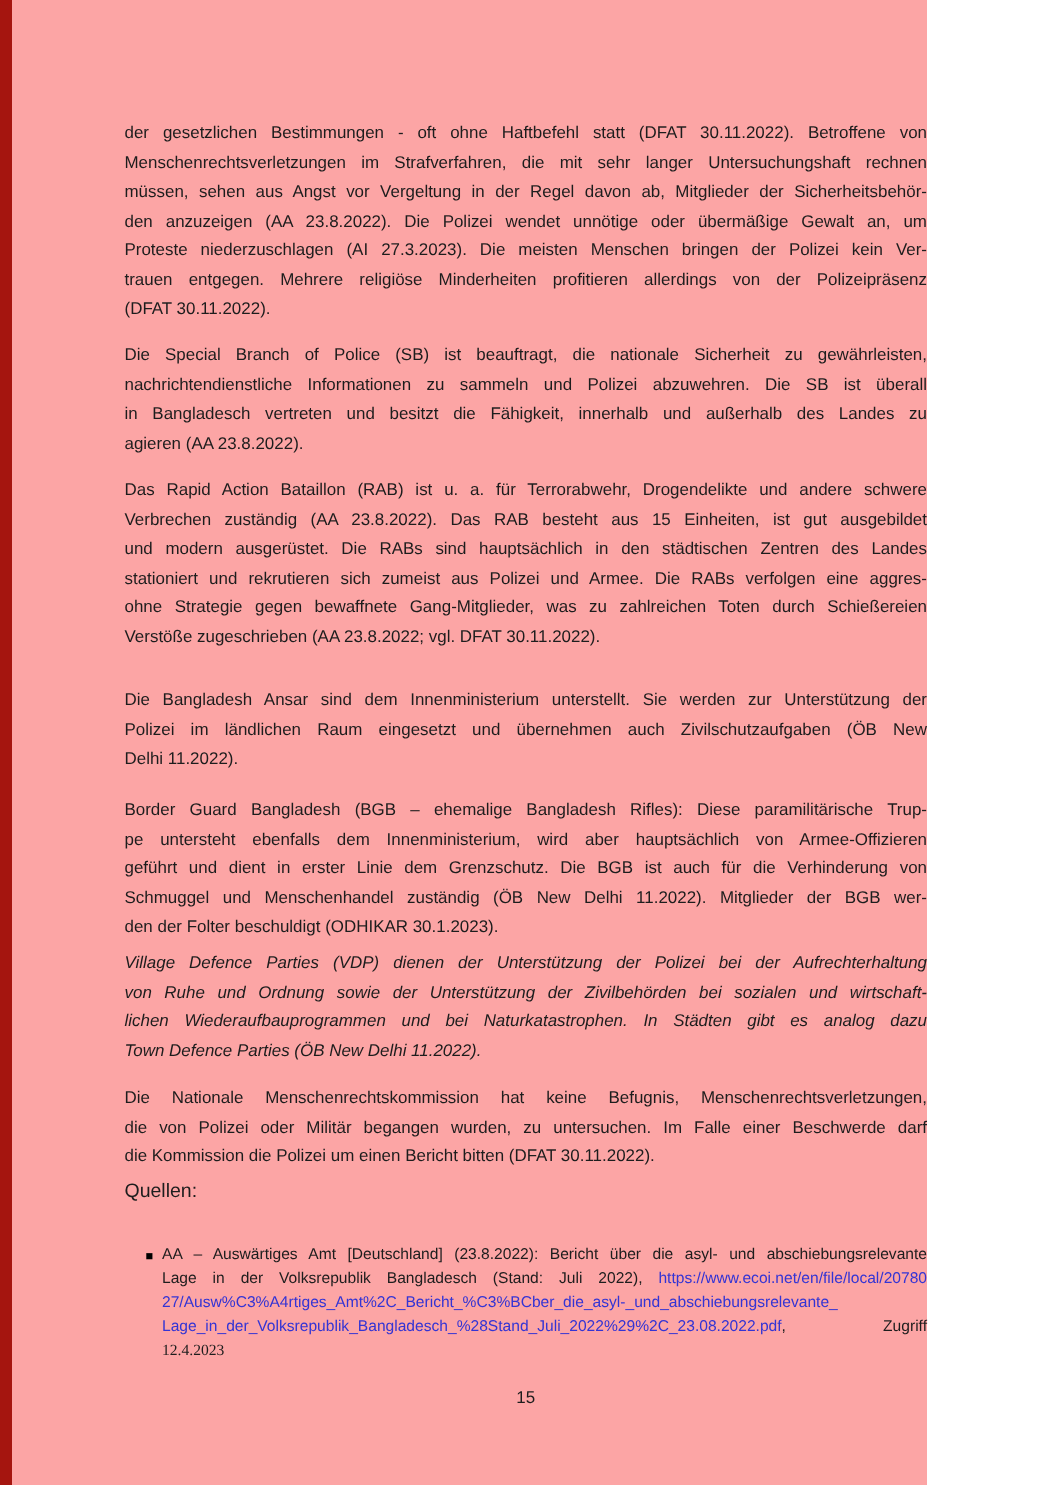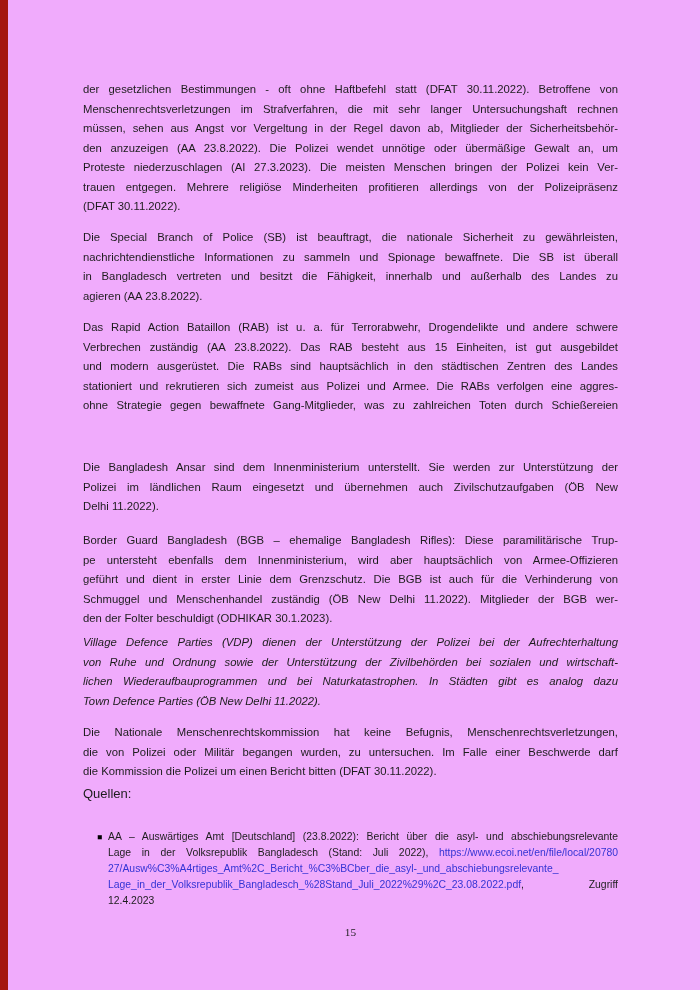--- a/index.html
+++ b/index.html
@@ -1,20 +1,20 @@
 <!DOCTYPE html>
 <html><head>
 <meta charset="utf-8">
 <style>
   html,body{margin:0;padding:0;}
   body{
     width:700px;height:990px;background:#ffffff;overflow:hidden;
     font-family:"Liberation Sans",sans-serif;
   }
-  .page{position:relative;width:700px;height:990px;background:#f0abfc;}
+  .page{position:relative;width:618px;height:990px;background:#fca5a5;}
   .accent-bar{position:absolute;left:0;top:0;width:8px;height:990px;background:#a5150f;}
   .paragraph{
     position:absolute;left:83px;width:535px;
     font-size:11.3px;line-height:19.5px;color:#1d1d1d;letter-spacing:0;
   }
   .pline{text-align:justify;text-align-last:justify;white-space:normal;}
   .pline.last{text-align-last:left;}
   .quellen{
     position:absolute;left:83px;top:784px;width:535px;
     font-size:13px;line-height:19.5px;color:#1d1d1d;
@@ -22,55 +22,56 @@
   .sources{
     position:absolute;left:83px;top:829px;width:535px;box-sizing:border-box;
     font-size:10.4px;line-height:16px;color:#1d1d1d;
   }
   .source-item{position:relative;padding-left:25px;}
   .bullet{
     position:absolute;left:14px;top:0;
     font-size:8.5px;line-height:16px;color:#000000;
   }
   .sline{text-align:justify;text-align-last:justify;}
-  .sline.last{text-align-last:left;}
+  .sline.last{text-align-last:left;font-family:Liberation Serif, serif;}
   .lnk{color:#3434d4;}
   .page-number{
     position:absolute;left:83px;top:923px;width:535px;text-align:center;
-    font-size:11.3px;line-height:19.5px;color:#1d1d1d;font-family:Liberation Serif, serif;
+    font-size:11.3px;line-height:19.5px;color:#1d1d1d;
   }
 </style>
 </head>
 <body>
 
 <div class="page">
   <div class="accent-bar"></div>
 
   <div id="paragraphs">
       <div class="paragraph" style="top: 80px;">
         <div class="pline">der gesetzlichen Bestimmungen - oft ohne Haftbefehl statt (DFAT 30.11.2022). Betroffene von</div>
         <div class="pline">Menschenrechtsverletzungen im Strafverfahren, die mit sehr langer Untersuchungshaft rechnen</div>
         <div class="pline">müssen, sehen aus Angst vor Vergeltung in der Regel davon ab, Mitglieder der Sicherheitsbehör-</div>
         <div class="pline">den anzuzeigen (AA 23.8.2022). Die Polizei wendet unnötige oder übermäßige Gewalt an, um</div>
         <div class="pline">Proteste niederzuschlagen (AI 27.3.2023). Die meisten Menschen bringen der Polizei kein Ver-</div>
         <div class="pline">trauen entgegen. Mehrere religiöse Minderheiten profitieren allerdings von der Polizeipräsenz</div>
         <div class="pline last">(DFAT 30.11.2022).</div>
       </div>
       <div class="paragraph" style="top: 228px;">
         <div class="pline">Die Special Branch of Police (SB) ist beauftragt, die nationale Sicherheit zu gewährleisten,</div>
-        <div class="pline">nachrichtendienstliche Informationen zu sammeln und Spionage bewaffnete. Die SB ist überall</div>
+        <div class="pline">nachrichtendienstliche Informationen zu sammeln und Polizei abzuwehren. Die SB ist überall</div>
         <div class="pline">in Bangladesch vertreten und besitzt die Fähigkeit, innerhalb und außerhalb des Landes zu</div>
         <div class="pline last">agieren (AA 23.8.2022).</div>
       </div>
       <div class="paragraph" style="top: 318px;">
         <div class="pline">Das Rapid Action Bataillon (RAB) ist u. a. für Terrorabwehr, Drogendelikte und andere schwere</div>
         <div class="pline">Verbrechen zuständig (AA 23.8.2022). Das RAB besteht aus 15 Einheiten, ist gut ausgebildet</div>
         <div class="pline">und modern ausgerüstet. Die RABs sind hauptsächlich in den städtischen Zentren des Landes</div>
         <div class="pline">stationiert und rekrutieren sich zumeist aus Polizei und Armee. Die RABs verfolgen eine aggres-</div>
         <div class="pline">ohne Strategie gegen bewaffnete Gang-Mitglieder, was zu zahlreichen Toten durch Schießereien</div>
+        <div class="pline last">Verstöße zugeschrieben (AA 23.8.2022; vgl. DFAT 30.11.2022).</div>
       </div>
       <div class="paragraph" style="top: 458px;">
         <div class="pline">Die Bangladesh Ansar sind dem Innenministerium unterstellt. Sie werden zur Unterstützung der</div>
         <div class="pline">Polizei im ländlichen Raum eingesetzt und übernehmen auch Zivilschutzaufgaben (ÖB New</div>
         <div class="pline last">Delhi 11.2022).</div>
       </div>
       <div class="paragraph" style="top: 531px;">
         <div class="pline">Border Guard Bangladesh (BGB – ehemalige Bangladesh Rifles): Diese paramilitärische Trup-</div>
         <div class="pline">pe untersteht ebenfalls dem Innenministerium, wird aber hauptsächlich von Armee-Offizieren</div>
         <div class="pline">geführt und dient in erster Linie dem Grenzschutz. Die BGB ist auch für die Verhinderung von</div>

